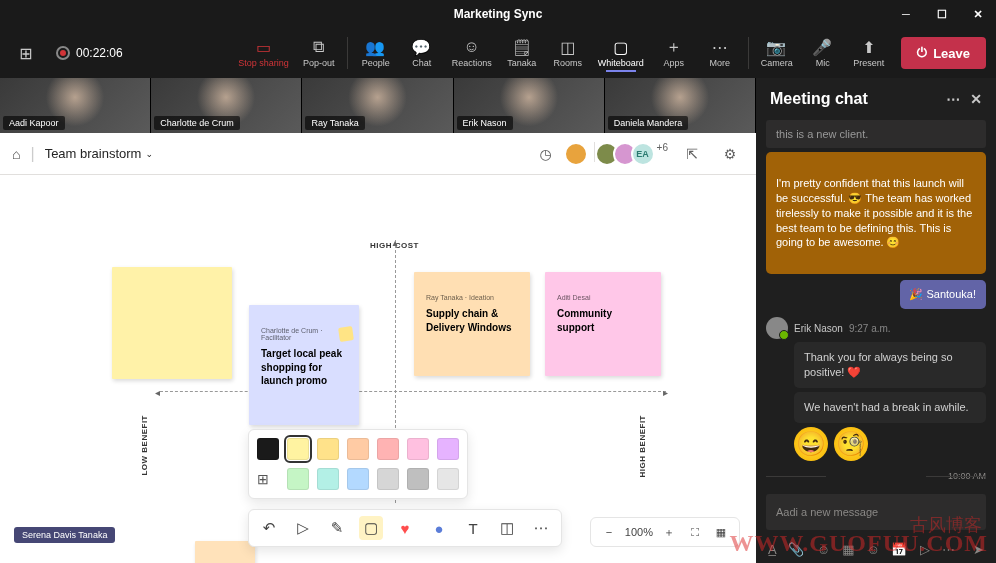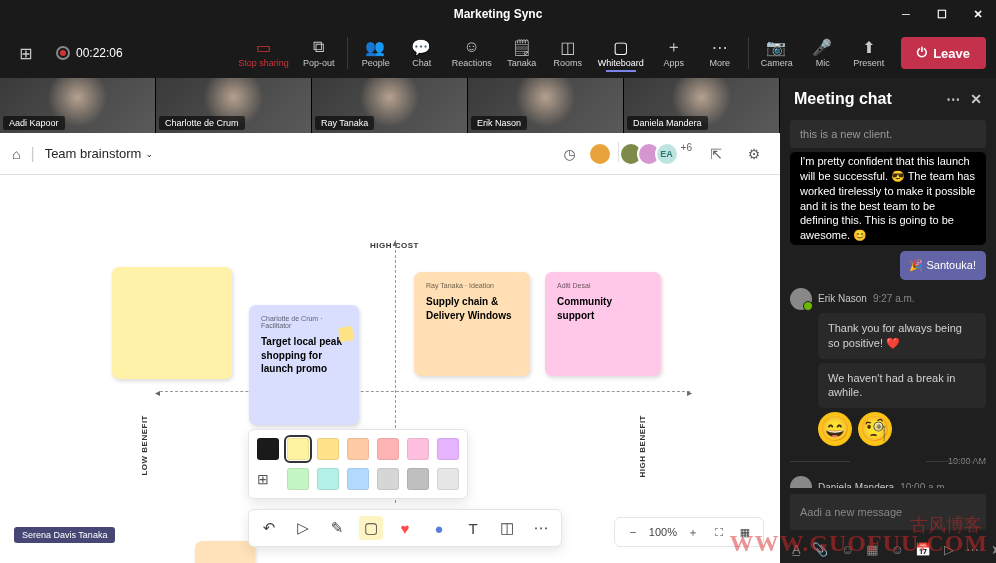--- a/index.html
+++ b/index.html
@@ -18,21 +18,21 @@
 .tbtn.red{color:#d13438}
 .tbtn.active{color:#fff}
 .tbtn.active::after{content:'';position:absolute;bottom:0;width:30px;height:2px;background:#7b83eb}
 .tbtn .ic{font-size:16px;height:18px;display:flex;align-items:center}
 .leave{background:#c4314b;color:#fff;border:none;padding:8px 16px;border-radius:4px;font-size:13px;font-weight:600;display:flex;align-items:center;gap:6px;margin-left:8px;cursor:pointer}
 .sep{width:1px;height:32px;background:#3b3a39;margin:0 4px}
 .gridbtn{width:32px;height:32px;display:flex;align-items:center;justify-content:center;color:#c8c8c8;margin-right:4px}
 
 .main{display:flex;height:485px}
 .left{flex:1;display:flex;flex-direction:column;background:#fff}
-.right{width:216px;background:#1f1f1f;display:flex;flex-direction:column}
+.right{width:240px;background:#1f1f1f;display:flex;flex-direction:column}
 
 .videos{display:flex;height:55px;background:#000}
 .vcell{flex:1;position:relative;background:linear-gradient(135deg,#3a3a3a,#5a5a5a);border-right:1px solid #000}
 .vcell::before{content:'';position:absolute;inset:0;background:radial-gradient(circle at 50% 35%,rgba(255,220,190,.6) 0%,transparent 35%)}
 .vname{position:absolute;bottom:3px;left:3px;background:rgba(0,0,0,.6);color:#fff;font-size:9px;padding:2px 6px;border-radius:2px}
 
 .wbhead{height:42px;border-bottom:1px solid #e1dfdd;display:flex;align-items:center;padding:0 12px;gap:10px}
 .home{font-size:14px;color:#424242}
 .bname{font-size:13px;color:#242424;font-weight:400;display:flex;align-items:center;gap:4px}
 .wbhr{flex:1}
@@ -42,21 +42,21 @@
 .avsep{width:1px;height:20px;background:#e1dfdd;margin:0 6px}
 .more{font-size:10px;color:#616161;margin-left:2px}
 
 .canvas{flex:1;position:relative;background:#fff;background-image:radial-gradient(circle,#d0d0d0 .5px,transparent .5px);background-size:14px 14px;overflow:hidden}
 .axis-h{position:absolute;left:160px;right:90px;top:216px;border-top:1px dashed #999}
 .axis-v{position:absolute;top:65px;bottom:60px;left:395px;border-left:1px dashed #999}
 .arrow{position:absolute;color:#666;font-size:10px}
 .albl{position:absolute;font-size:8px;font-weight:700;color:#333;letter-spacing:.5px}
 .albl.vert{writing-mode:vertical-rl;transform:rotate(180deg)}
 
-.note{position:absolute;padding:10px 12px;font-size:10px;box-shadow:1px 2px 4px rgba(0,0,0,.15);border-radius:7px}
+.note{position:absolute;padding:22px 12px;font-size:10px;box-shadow:1px 2px 4px rgba(0,0,0,.15);border-radius:1px}
 .note .author{font-size:7px;opacity:.6;margin-bottom:6px}
 .note .txt{font-weight:600;line-height:1.35}
 .n-yel{background:#fff2a8}
 .n-blue{background:#d9deff}
 .n-org{background:#ffdfb3}
 .n-pink{background:#ffc7e8}
 .peel{position:absolute;right:6px;top:22px;width:14px;height:14px;background:#ffe485;border-radius:2px;transform:rotate(-8deg)}
 
 .cursor-lbl{position:absolute;background:#464775;color:#fff;font-size:9px;padding:3px 8px;border-radius:3px}
 
@@ -71,21 +71,21 @@
 .bt.sel{background:#fff3c4}
 .heart{color:#ff4d4d}
 .bubble{color:#5b7dd8}
 
 .zoom{position:absolute;bottom:16px;right:16px;display:flex;align-items:center;gap:6px;background:#fff;border:1px solid #e5e5e5;border-radius:6px;padding:4px 8px;font-size:11px;color:#424242}
 .zbt{width:20px;height:20px;display:flex;align-items:center;justify-content:center}
 
 .chathead{height:42px;display:flex;align-items:center;padding:0 14px;color:#fff;font-size:16px;font-weight:700}
 .chh-r{margin-left:auto;display:flex;gap:10px;color:#c8c8c8;font-size:14px}
 .chatbody{flex:1;overflow:hidden;padding:0 10px;font-size:11px;color:#d1d1d1}
-.msg-own{background:#000000;color:#fff;padding:2px 10px;border-radius:5px;margin-bottom:6px;line-height:1.35;font-size:11px}
+.msg-own{background:#a16207;color:#fff;padding:24px 10px;border-radius:5px;margin-bottom:6px;line-height:1.35;font-size:11px}
 .msg-own.sm{background:#6264a7;padding:7px 10px;margin-left:auto;width:fit-content}
 .msg-sender{display:flex;align-items:center;gap:6px;margin:8px 0 3px;font-size:10px;color:#c8c8c8}
 .msg-sender .mav{width:22px;height:22px;border-radius:50%;background:#888;position:relative}
 .msg-sender .mav::after{content:'';position:absolute;right:-1px;bottom:-1px;width:8px;height:8px;background:#6bb700;border:1.5px solid #1f1f1f;border-radius:50%}
 .msg-text{background:#292929;padding:8px 10px;border-radius:5px;margin-left:28px;margin-bottom:4px;line-height:1.35}
 .emojis{display:flex;gap:6px;margin-left:28px;margin-top:4px}
 .emoji{width:34px;height:34px;border-radius:50%;display:flex;align-items:center;justify-content:center;font-size:24px;background:radial-gradient(circle,#ffd93b,#f8b500)}
 .timesep{text-align:right;font-size:9px;color:#8a8886;margin:10px 0;position:relative}
 .timesep::before,.timesep::after{content:'';position:absolute;top:50%;width:60px;border-top:1px solid #3b3a39}
 .timesep::before{left:0}.timesep::after{right:0}

